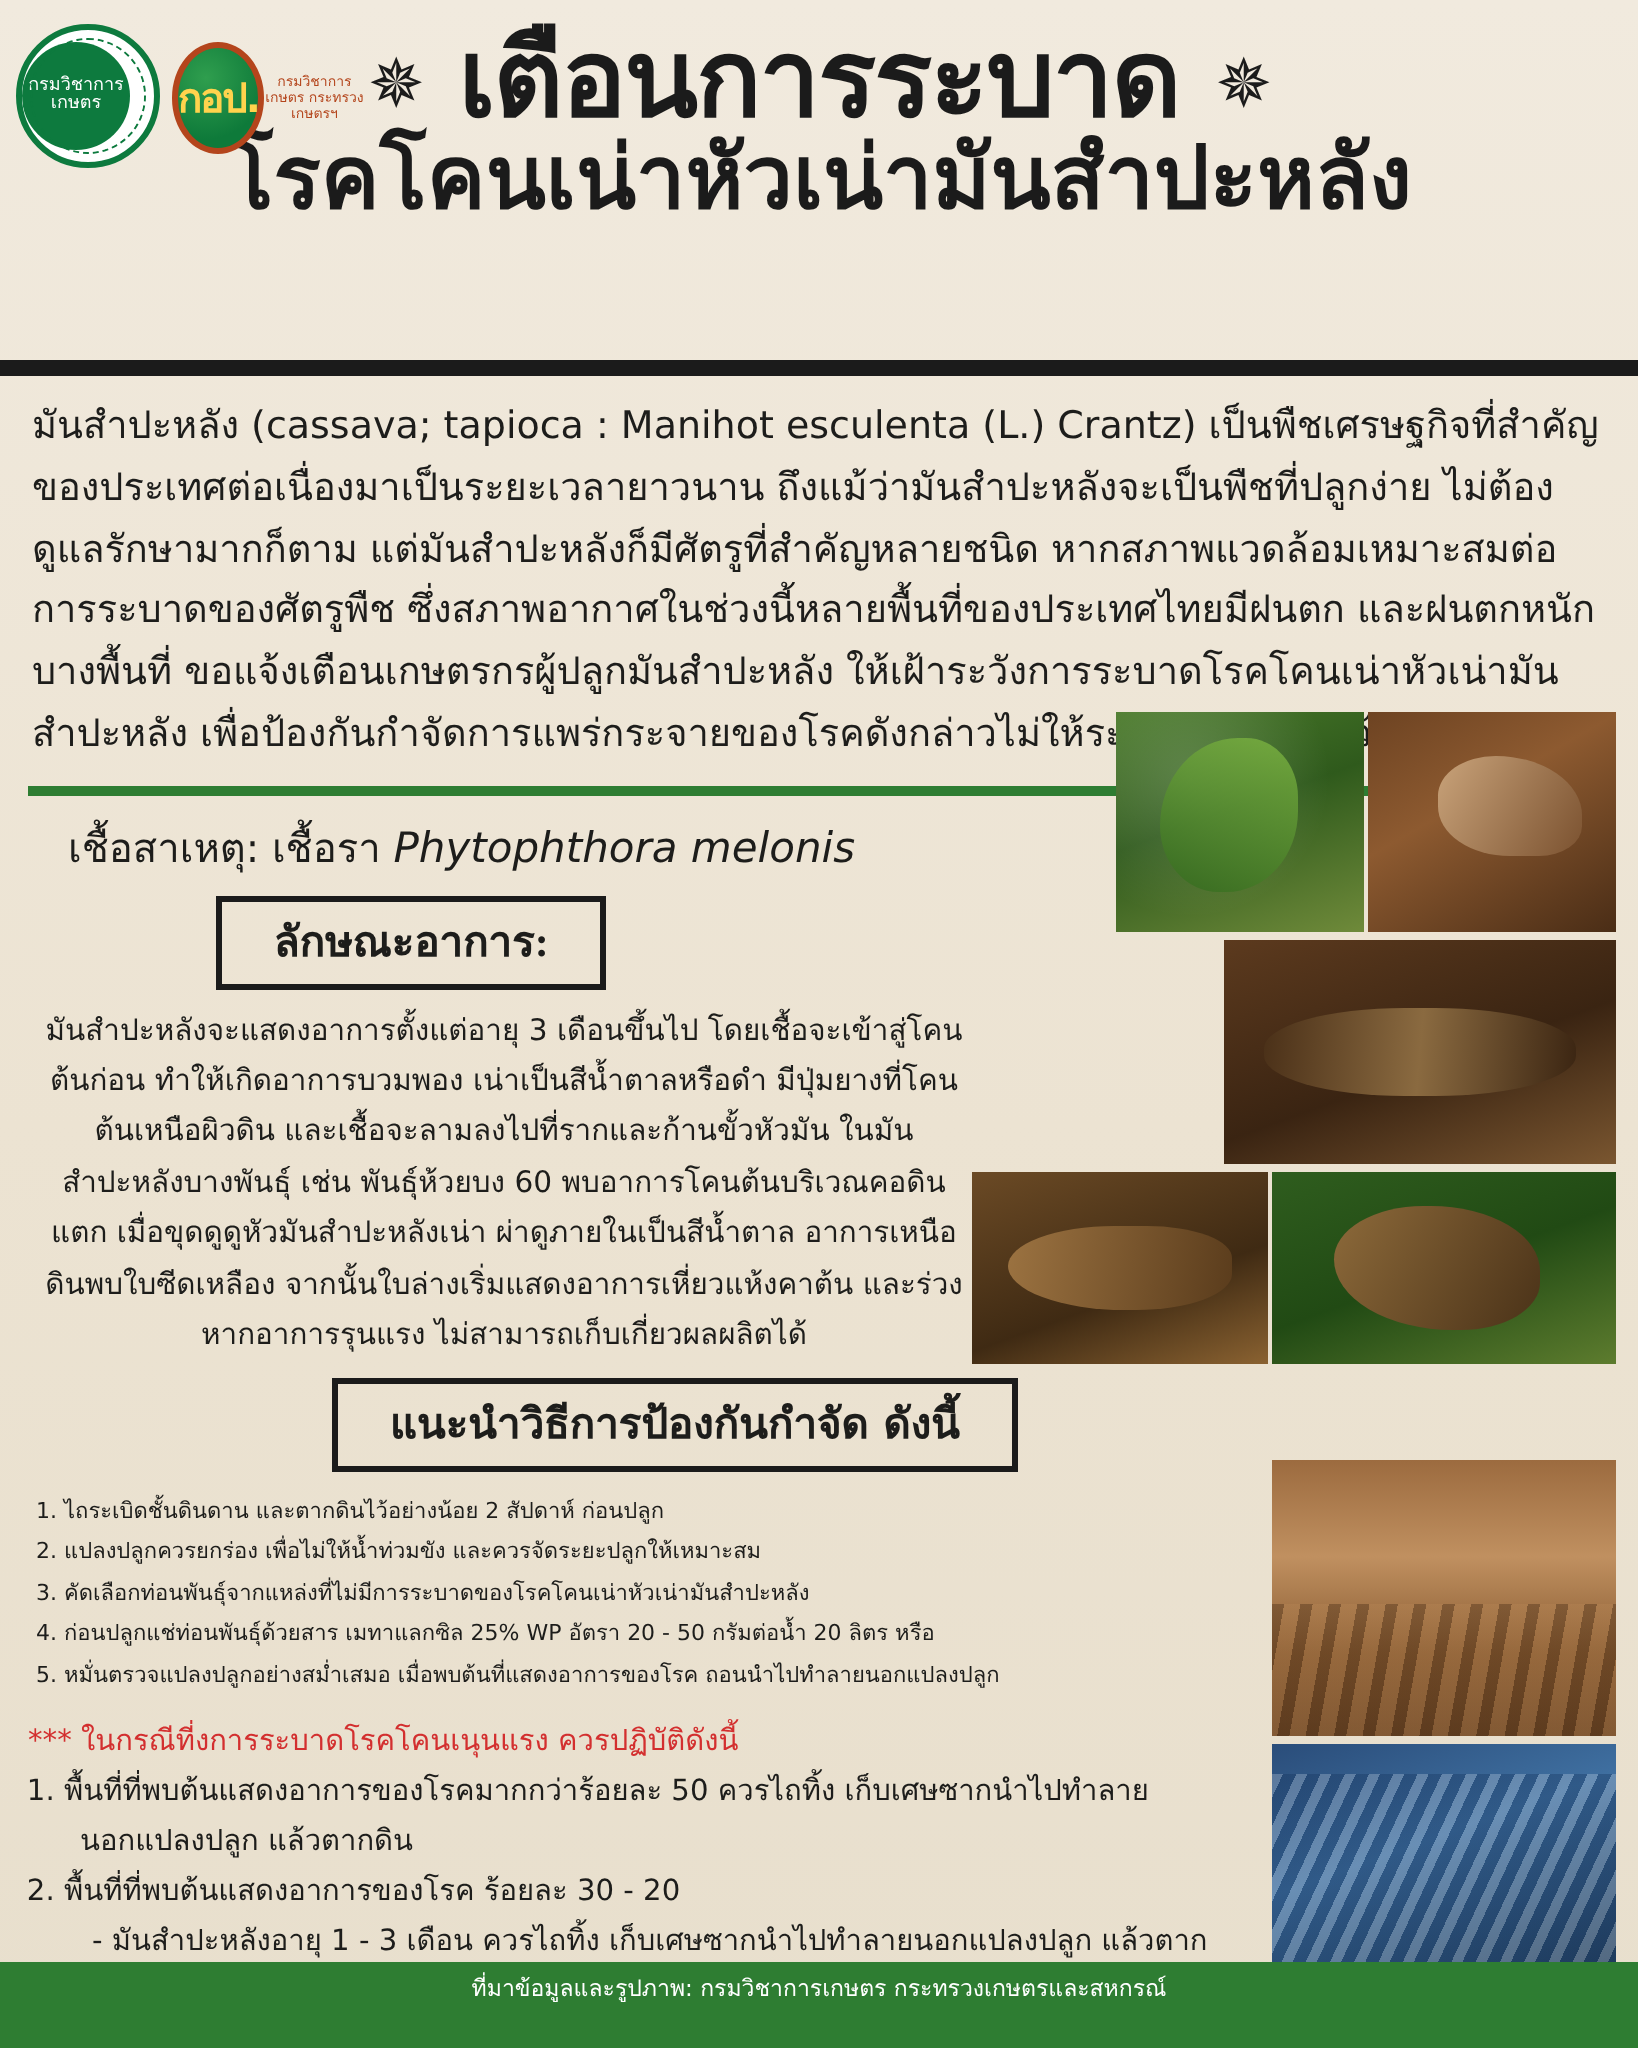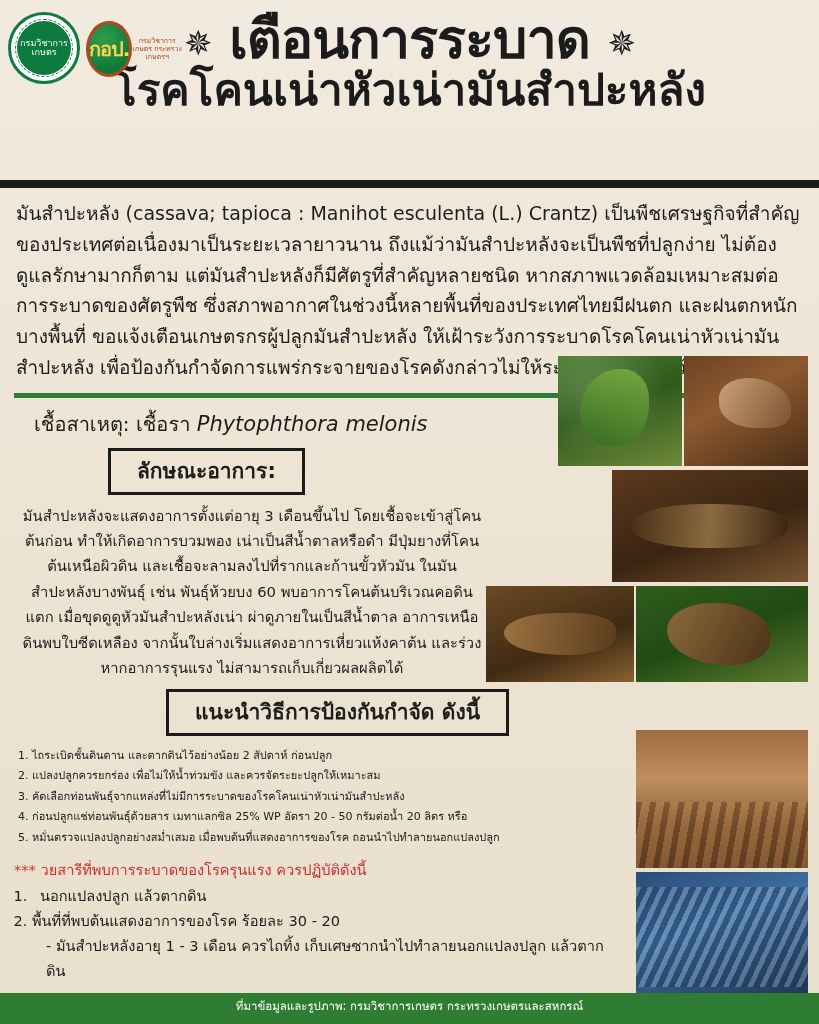--- a/index.html
+++ b/index.html
@@ -26,21 +26,21 @@
   }
   .logos {
     position: absolute;
     left: 8px; top: 12px;
     display: flex; align-items: flex-start; gap: 6px;
   }
   .logo-seal {
     width: 72px; height: 72px; border-radius: 50%;
     background: #ffffff;
     border: 3px solid #0d7a3e;
-    display: flex; align-items: center; justify-content: center;
+    display: flex; align-items: center; justify-content: flex-start;
     position: relative;
     overflow: hidden;
   }
   .logo-seal .inner {
     width: 54px; height: 54px; border-radius: 50%;
     background: #0d7a3e;
     display:flex; align-items:center; justify-content:center;
     color:#fff; font-size: 9px; text-align:center; line-height:1.05;
     padding: 3px;
   }
@@ -116,21 +116,21 @@
   .content { position: relative; padding: 0 14px; }
 
   .boxhead {
     display: inline-block;
     border: 3px solid #1b1b1b;
     padding: 3px 26px 5px 26px;
     font-size: 21px;
     font-weight: bold;
     background: transparent;
   }
-  .boxhead-wrap-symptoms { padding-left: 94px; margin-top: 4px; }
+  .boxhead-wrap-symptoms { padding-left: 94px; margin-top: 4px; font-family: Liberation Serif, serif; }
   .boxhead-wrap-advice { padding-left: 152px; margin-top: 8px; }
 
   .symptom-text {
     width: 470px;
     margin-top: 8px;
     font-size: 14.8px;
     line-height: 1.72;
     text-align: center;
     padding-left: 6px;
   }
@@ -213,21 +213,21 @@
   
   .footer {
     position: absolute;
     left: 0; bottom: 0;
     width: 819px;
     background: #2e7d32;
     color: #ffffff;
     text-align: center;
     font-size: 11.5px;
     line-height: 1.55;
-    padding: 5px 6px 8px 6px;
+    padding: 5px 6px 20px 6px;
   }
 </style>
 </head>
 <body>
 
 <div class="page">
 
   <div class="header">
     <div class="logos">
       <div class="logo-seal">
@@ -273,24 +273,25 @@
     <ol class="advice-list">
       <li><span>ไถระเบิดชั้นดินดาน และตากดินไว้อย่างน้อย 2 สัปดาห์ ก่อนปลูก</span></li>
       <li><span>แปลงปลูกควรยกร่อง เพื่อไม่ให้น้ำท่วมขัง และควรจัดระยะปลูกให้เหมาะสม</span></li>
       <li><span>คัดเลือกท่อนพันธุ์จากแหล่งที่ไม่มีการระบาดของโรคโคนเน่าหัวเน่ามันสำปะหลัง</span></li>
       <li>
         <span>ก่อนปลูกแช่ท่อนพันธุ์ด้วยสาร เมทาแลกซิล 25% WP อัตรา 20 - 50 กรัมต่อน้ำ 20 ลิตร หรือ</span>
       </li>
       <li><span>หมั่นตรวจแปลงปลูกอย่างสม่ำเสมอ เมื่อพบต้นที่แสดงอาการของโรค ถอนนำไปทำลายนอกแปลงปลูก</span></li>
     </ol>
 
-    <div class="warn">*** วยสารีที่พบการระบาดของโรครุนแรง ควรปฏิบัติดังนี้</div>
+    <div class="warn">*** ในกรณีที่งการระบาดโรคโคนเนุนแรง ควรปฏิบัติดังนี้</div>
 
     <ol class="severe-list">
       <li>
+        <span>พื้นที่ที่พบต้นแสดงอาการของโรคมากกว่าร้อยละ 50 ควรไถทิ้ง เก็บเศษซากนำไปทำลาย</span>
         <span class="cont">นอกแปลงปลูก แล้วตากดิน</span>
       </li>
       <li>
         <span>พื้นที่ที่พบต้นแสดงอาการของโรค ร้อยละ 30 - 20</span>
         <ul class="dash-list">
           <li>- มันสำปะหลังอายุ 1 - 3 เดือน ควรไถทิ้ง เก็บเศษซากนำไปทำลายนอกแปลงปลูก แล้วตากดิน</li>
 
         </ul>
       </li>
     </ol>

